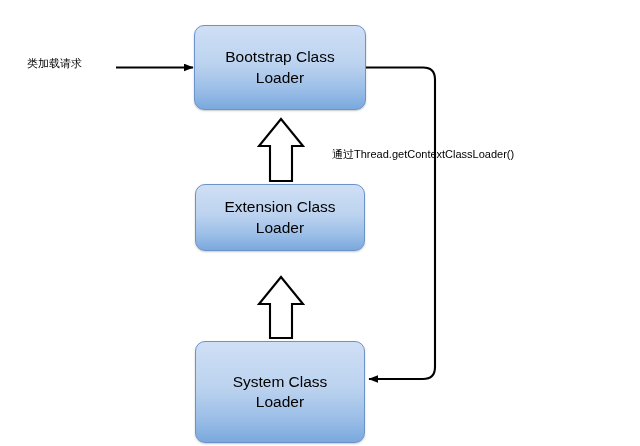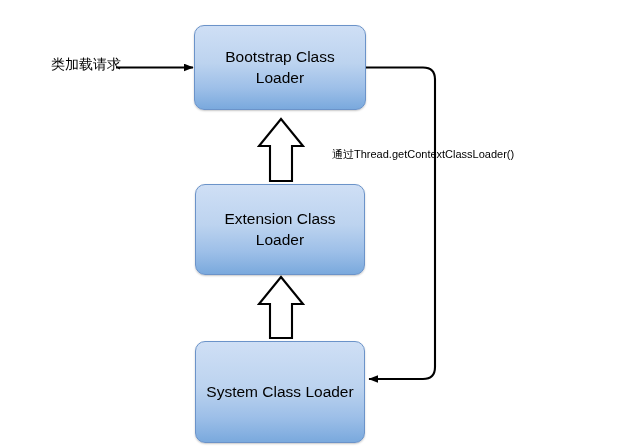--- a/index.html
+++ b/index.html
@@ -22,45 +22,44 @@
     background: linear-gradient(to bottom, #cfdff5 0%, #bcd3ef 45%, #9dbfe8 75%, #7aa9dd 100%);
     box-shadow: 0 1px 2px rgba(0,0,0,0.22);
     display: flex;
     align-items: center;
     justify-content: center;
     text-align: center;
     color: #000000;
     font-size: 15.5px;
     line-height: 1.32;
     box-sizing: border-box;
-    padding: 0 10px;
+    padding: 0 20px;
     user-select: none;
   }
   #node-bootstrap { left: 194px; top: 25px;  width: 172px; height: 85px; }
-  #node-extension { left: 195px; top: 184px; width: 170px; height: 91px; }
+  #node-extension { left: 195px; top: 184px; width: 170px; height: 67px; }
   #node-system    { left: 195px; top: 341px; width: 170px; height: 102px; }
 
   .svg-layer {
     position: absolute;
     left: 0; top: 0;
     width: 640px;
     height: 446px;
     pointer-events: none;
   }
   .label-text {
     position: absolute;
     color: #000000;
     white-space: nowrap;
     user-select: none;
   }
   #label-request {
     left: 27px;
     top: 56px;
-    font-size: 14px;
-    margin-left: 24px;
+    font-size: 11px;
   }
   #label-tccl {
     left: 332px;
     top: 136px;
     font-size: 11px;
     margin-top: 11px;
   }
 </style>
 </head>
 <body>

